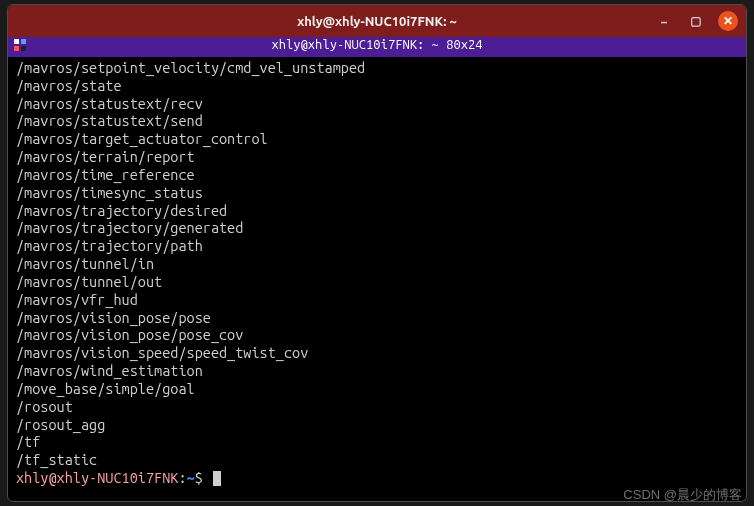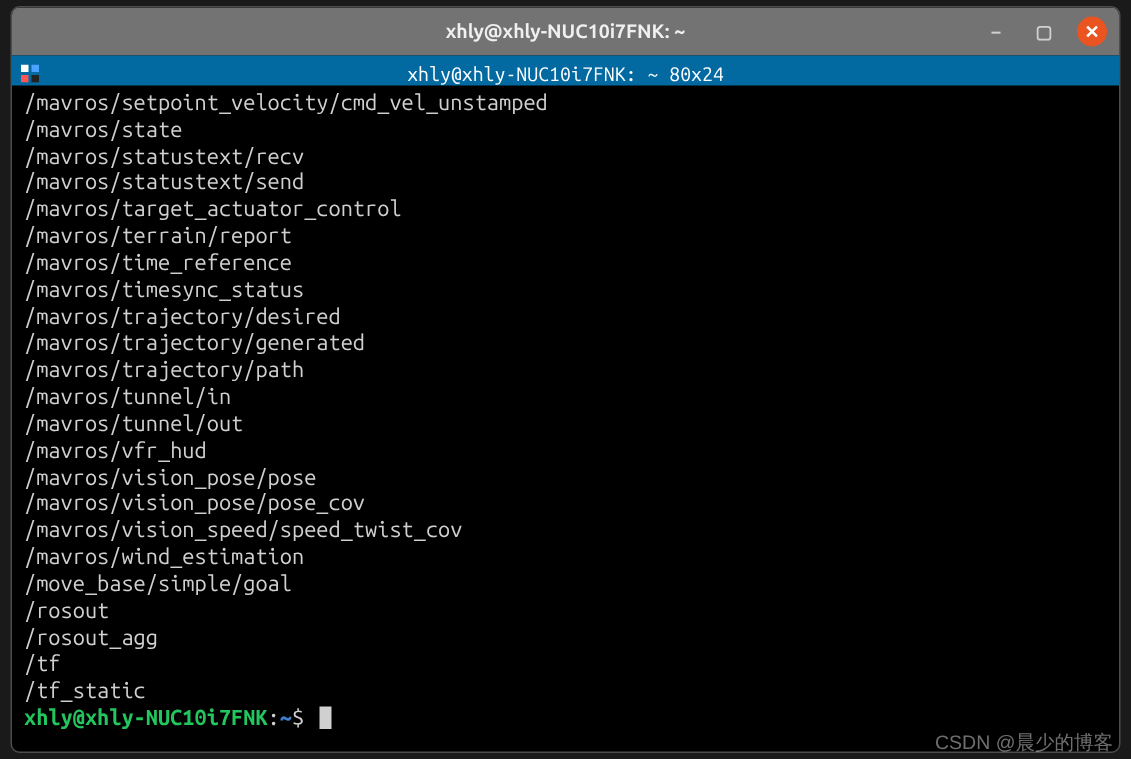--- a/index.html
+++ b/index.html
@@ -20,21 +20,21 @@
       height: 498px;
       margin: 4px auto;
       background: #000;
       border: 1px solid #4d4d4d;
       border-radius: 6px;
       overflow: hidden;
       position: relative;
     }
     .titlebar {
       height: 32px;
-      background: #737373;
+      background: #7f1d1d;
       display: flex;
       align-items: center;
       justify-content: center;
       position: relative;
       color: #f0f0f0;
       font-family: "Ubuntu", sans-serif;
       font-size: 13px;
       font-weight: bold;
     }
     .window-controls {
@@ -58,23 +58,23 @@
     .ctrl-min, .ctrl-max {
       color: #d0d0d0;
       background: transparent;
     }
     .ctrl-close {
       background: #e95420;
       color: #fff;
     }
     .tabbar {
       height: 20px;
-      background: #0369a1;
+      background: #4c1d95;
       display: flex;
-      align-items: flex-end;
+      align-items: flex-start;
       color: #fff;
       font-size: 13px;
       position: relative;
     }
     .tab-icon {
       width: 16px;
       height: 16px;
       margin-left: 4px;
       display: inline-flex;
       align-items: center;
@@ -95,22 +95,22 @@
       color: #d0d0d0;
       font-size: 14.5px;
       line-height: 1.23;
       font-family: "Ubuntu Mono", "DejaVu Sans Mono", monospace;
       white-space: pre;
     }
     .terminal-line {
       display: block;
     }
     .prompt-user {
-      color: #22c55e;
-      font-weight: bold;
+      color: #fca5a5;
+      font-weight: normal;
     }
     .prompt-colon {
       color: #d0d0d0;
     }
     .prompt-path {
       color: #3f7fce;
       font-weight: bold;
     }
     .cursor {
       display: inline-block;

